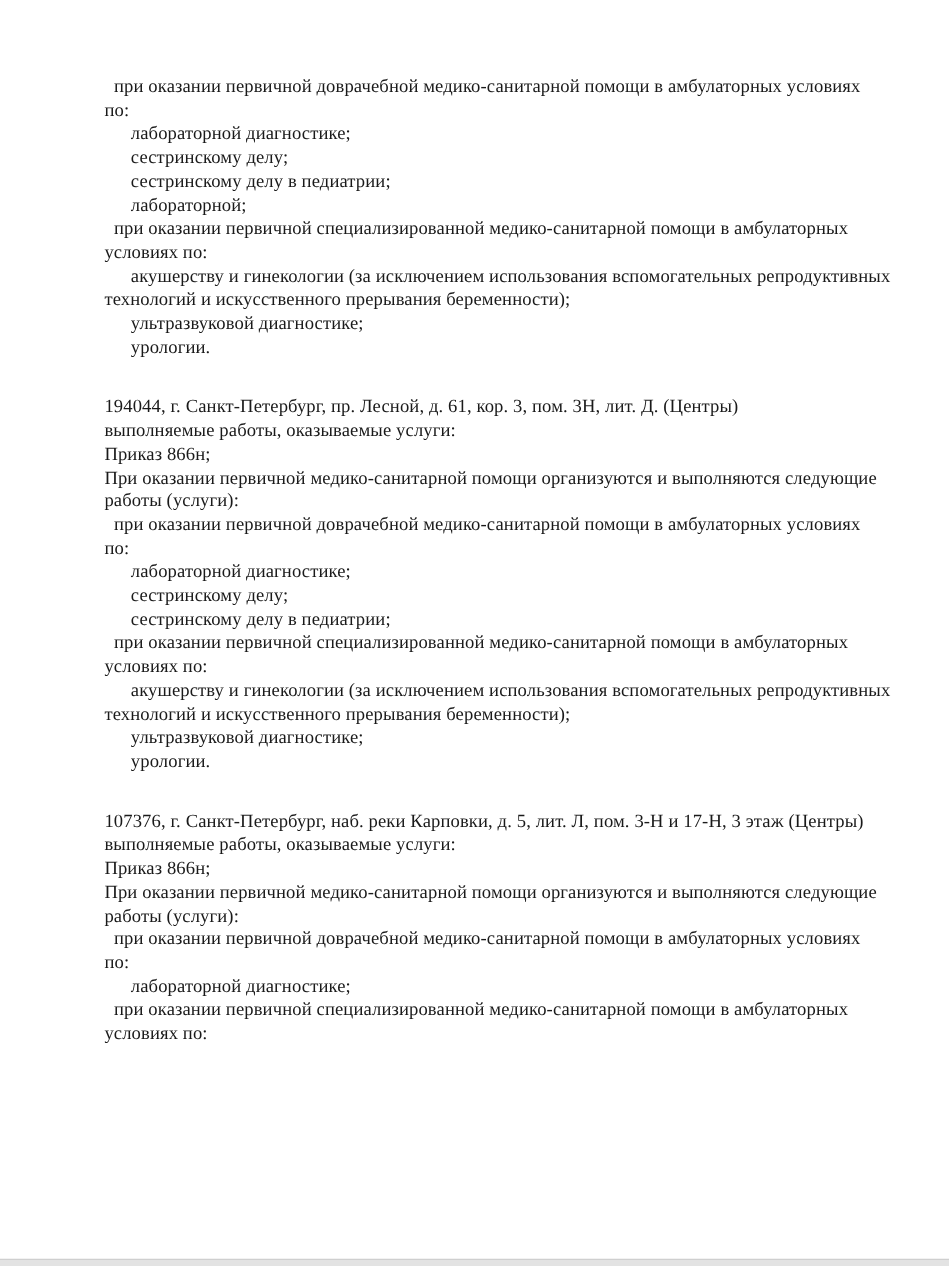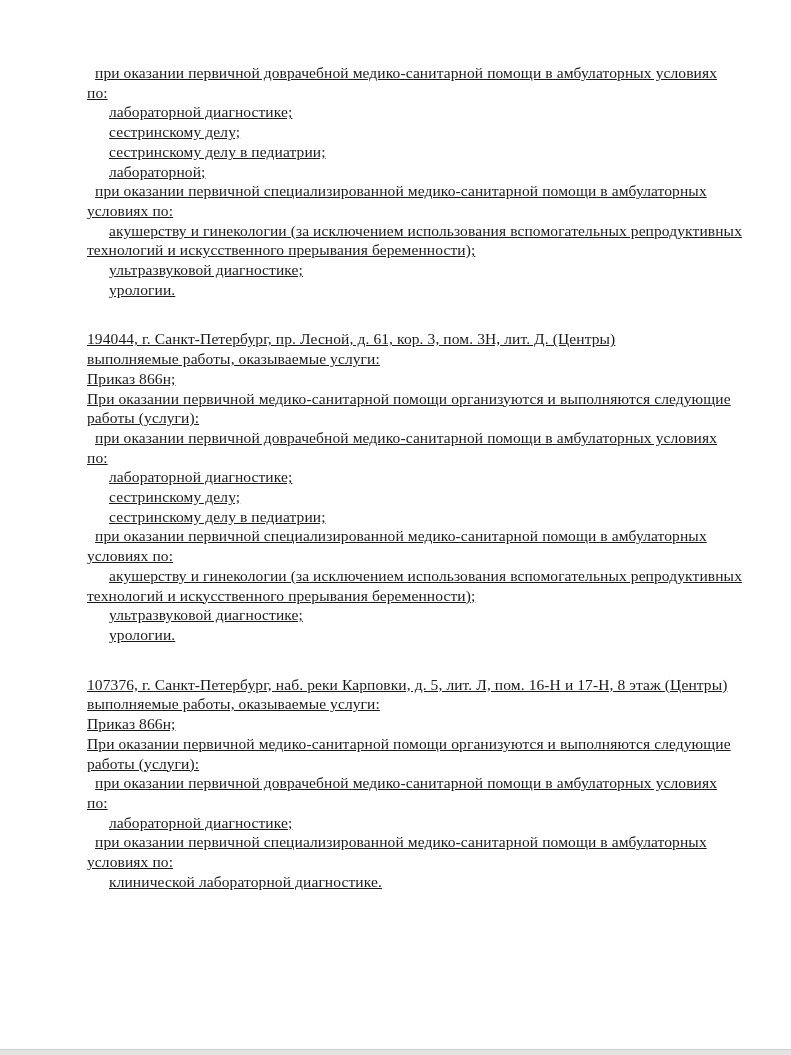--- a/index.html
+++ b/index.html
@@ -42,21 +42,21 @@
     bottom: 0;
     width: 791px;
     height: 5px;
     background: #e3e3e3;
     border-top: 1px solid #cfcfcf;
   }
 </style>
 </head>
 <body style="background: rgb(255, 255, 255);">
 
-<main class="doc" id="doc" style="color: rgb(26, 26, 26); text-decoration: underline;">
+<main class="doc" id="doc" style="color: rgb(26, 26, 26);">
     <div class="section">
       <div class="line indent-1">при оказании первичной доврачебной медико-санитарной помощи в амбулаторных условиях</div>
       <div class="line indent-0">по:</div>
       <div class="line indent-2">лабораторной диагностике;</div>
       <div class="line indent-2">сестринскому делу;</div>
       <div class="line indent-2">сестринскому делу в педиатрии;</div>
       <div class="line indent-2">лабораторной;</div>
       <div class="line indent-1">при оказании первичной специализированной медико-санитарной помощи в амбулаторных</div>
       <div class="line indent-0">условиях по:</div>
       <div class="line indent-2">акушерству и гинекологии (за исключением использования вспомогательных репродуктивных</div>
@@ -76,27 +76,26 @@
       <div class="line indent-2">сестринскому делу;</div>
       <div class="line indent-2">сестринскому делу в педиатрии;</div>
       <div class="line indent-1">при оказании первичной специализированной медико-санитарной помощи в амбулаторных</div>
       <div class="line indent-0">условиях по:</div>
       <div class="line indent-2">акушерству и гинекологии (за исключением использования вспомогательных репродуктивных</div>
       <div class="line indent-0">технологий и искусственного прерывания беременности);</div>
       <div class="line indent-2">ультразвуковой диагностике;</div>
       <div class="line indent-2">урологии.</div>
     </div>
     <div class="section">
-      <div class="line indent-0">107376, г. Санкт-Петербург, наб. реки Карповки, д. 5, лит. Л, пом. 16-Н и 17-Н, 8 этаж (Центры)</div>
+      <div class="line indent-0">107376, г. Санкт-Петербург, наб. реки Карповки, д. 5, лит. Л, пом. 3-Н и 17-Н, 3 этаж (Центры)</div>
       <div class="line indent-0">выполняемые работы, оказываемые услуги:</div>
       <div class="line indent-0">Приказ 866н;</div>
       <div class="line indent-0">При оказании первичной медико-санитарной помощи организуются и выполняются следующие</div>
       <div class="line indent-0">работы (услуги):</div>
       <div class="line indent-1">при оказании первичной доврачебной медико-санитарной помощи в амбулаторных условиях</div>
       <div class="line indent-0">по:</div>
       <div class="line indent-2">лабораторной диагностике;</div>
       <div class="line indent-1">при оказании первичной специализированной медико-санитарной помощи в амбулаторных</div>
       <div class="line indent-0">условиях по:</div>
-      <div class="line indent-2">клинической лабораторной диагностике.</div>
     </div>
   </main>
 
 <div class="footer-bar" style="background: rgb(227, 227, 227); border-top-color: rgb(207, 207, 207);"></div>
 
 </body></html>

